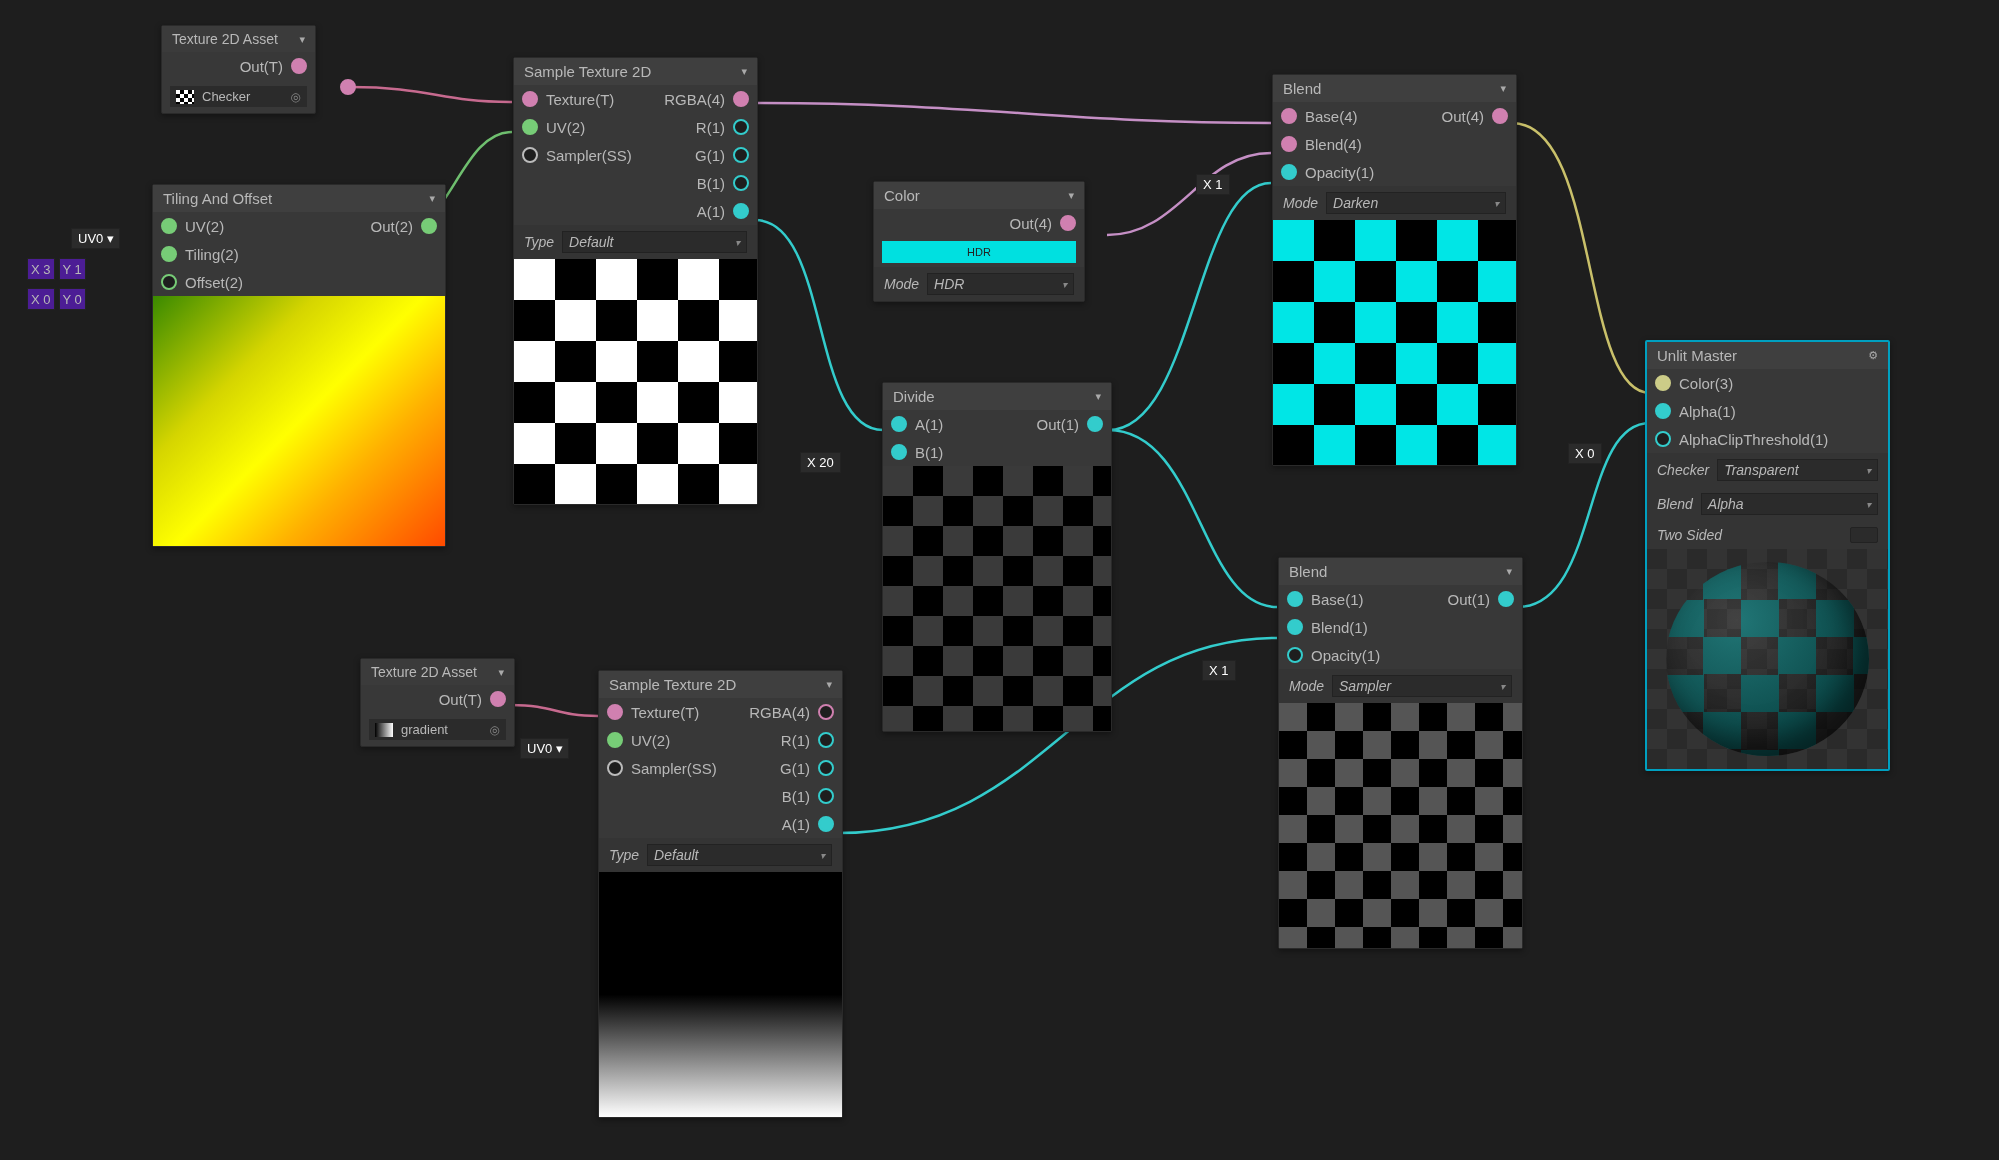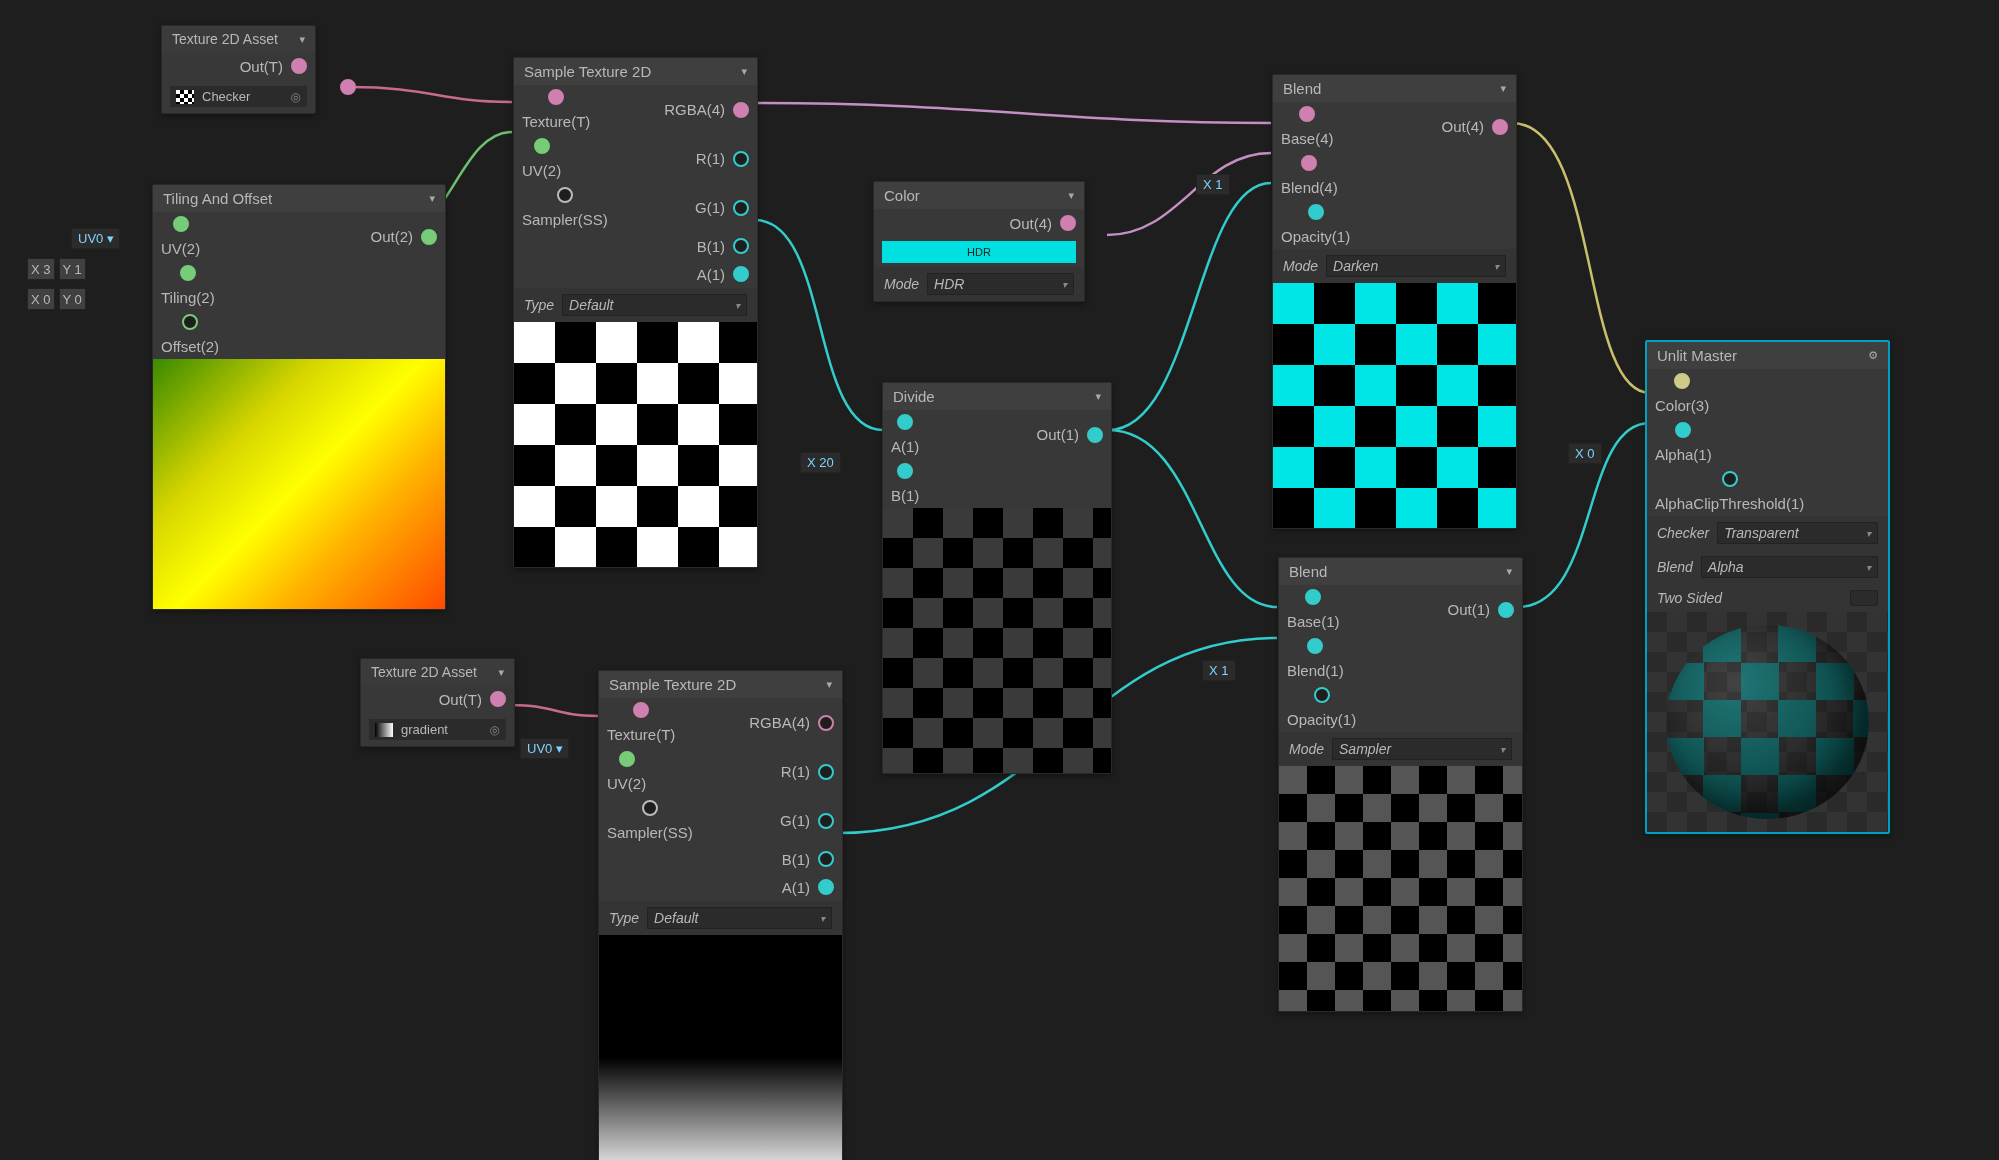--- a/index.html
+++ b/index.html
@@ -20,23 +20,23 @@
   .sel .tri { font-size:10px; color:#888; }
   .port { width:16px; height:16px; border-radius:50%; border:2px solid #888; background:#1e1e1e; display:inline-block; }
   .port.pink   { border-color:#d080b0; background:#d080b0; }
   .port.pink.o { background:#1e1e1e; }
   .port.teal   { border-color:#3cc; }
   .port.teal.f { background:#3cc; }
   .port.green  { border-color:#7c7; }
   .port.green.f{ background:#7c7; }
   .port.white  { border-color:#bbb; }
   .port.yellow { border-color:#cc8; background:#cc8; }
-  .portwrap { display:flex; align-items:center; gap:8px;flex-direction:column; }
+  .portwrap { display:flex; align-items:center; gap:8px; }
   .portwrap.r { flex-direction:row-reverse; }
-  .field { display:flex; align-items:center; gap:2px; background:#404040; border:1px solid #222; padding:0 3px; height:22px; font-size:13px;}
+  .field { display:flex; align-items:center; gap:2px; background:#4c1d95; border:1px solid #222; padding:0 3px; height:22px; font-size:13px;}
   .field span { min-width:14px; text-align:center; }
   .inlinefield { position:absolute; display:flex; gap:4px; }
   .toggle { width:28px; height:16px; background:#2b2b2b; border:1px solid #222; border-radius:2px; }
   .preview { width:100%; display:block; }
   .checker { background-image:
       linear-gradient(45deg,#000 25%,transparent 25%),
       linear-gradient(-45deg,#000 25%,transparent 25%),
       linear-gradient(45deg,transparent 75%,#000 75%),
       linear-gradient(-45deg,transparent 75%,#000 75%);
       background-color:#fff;
@@ -47,21 +47,21 @@
   .checker.cyan { background-color:#00e6e6; }
   .checker.grey { background-color:#555; background-size:56px 56px; background-position:0 0,0 28px,28px -28px,-28px 0;}
   .gradient-uv { background:linear-gradient(135deg,#3a8a00 0%,#d5d500 30%,#ffff00 50%,#ffb000 70%,#ff4a00 100%); }
   .gradient-bw { background:linear-gradient(to bottom,#000 0%,#000 50%,#fff 100%); }
   .colorbar { margin:4px 8px; height:22px; background:#00e0e0; text-align:center; font-size:11px; color:#222; line-height:22px;}
   .assetbox { display:flex; align-items:flex-end; gap:8px; margin:6px 8px; background:#2b2b2b; padding:3px 6px; font-size:13px;}
   .assetbox .tiny { width:18px; height:14px; }
   .assetbox .tiny.chk { background-image:linear-gradient(45deg,#000 25%,transparent 25%),linear-gradient(-45deg,#000 25%,transparent 25%),linear-gradient(45deg,transparent 75%,#000 75%),linear-gradient(-45deg,transparent 75%,#000 75%);background-color:#fff;background-size:8px 8px;background-position:0 0,0 4px,4px -4px,-4px 0;}
   .assetbox .tiny.grd { background:linear-gradient(to right,#000,#fff);}
   .assetbox .ico { margin-left:auto; font-size:12px; color:#888;}
-  .pill { position:absolute; background:#2b2b2b; border:1px solid #222; padding:2px 6px; font-size:13px; color:#7dd3fc;}
+  .pill { position:absolute; background:#2b2b2b; border:1px solid #222; padding:2px 6px; font-size:13px; color:#ffffff;}
   .mastprev { position:relative; height:220px; margin:0; background:repeating-conic-gradient(#333 0 25%,#2a2a2a 0 50%) 0 0/40px 40px;}
   .mastprev .sphere { position:absolute; left:8%; top:6%; width:84%; height:88%; border-radius:50%;
      background:radial-gradient(circle at 35% 30%,rgba(255,255,255,.08),rgba(0,0,0,.35) 70%),
        repeating-conic-gradient(#0e6a6a 0 25%,rgba(0,0,0,0) 0 50%) 0 0/75px 75px;
      box-shadow: inset -14px -14px 30px rgba(0,0,0,.5);
   }
 </style>
 </head>
 <body>
 

